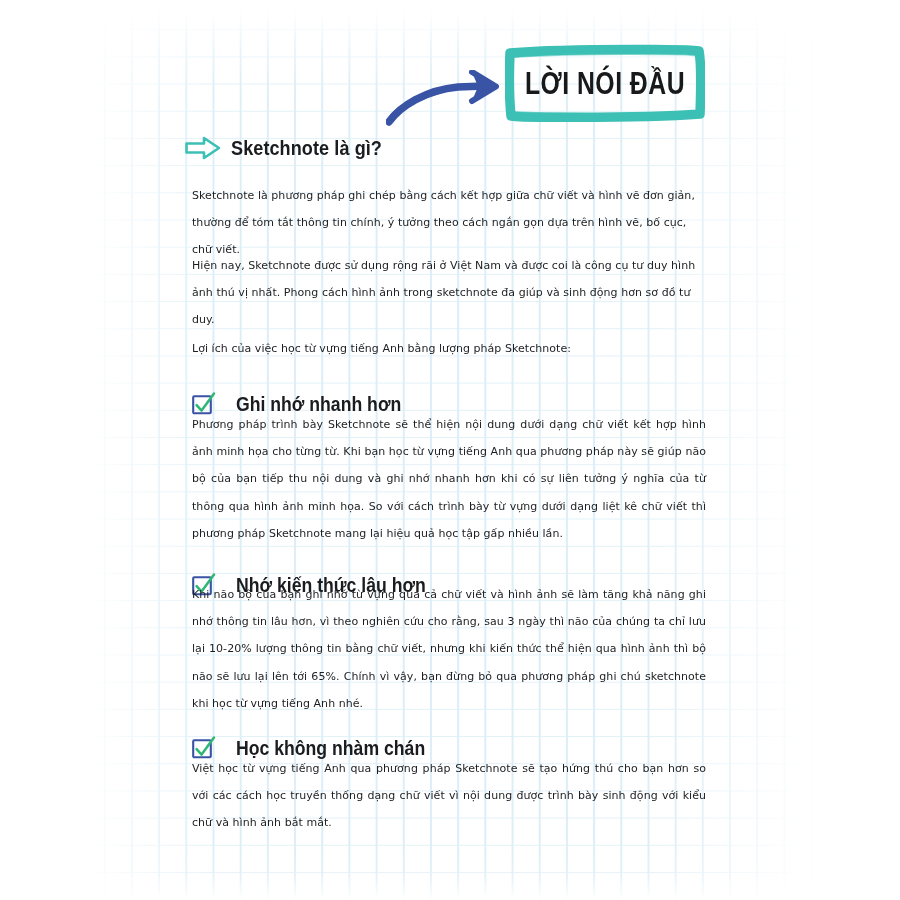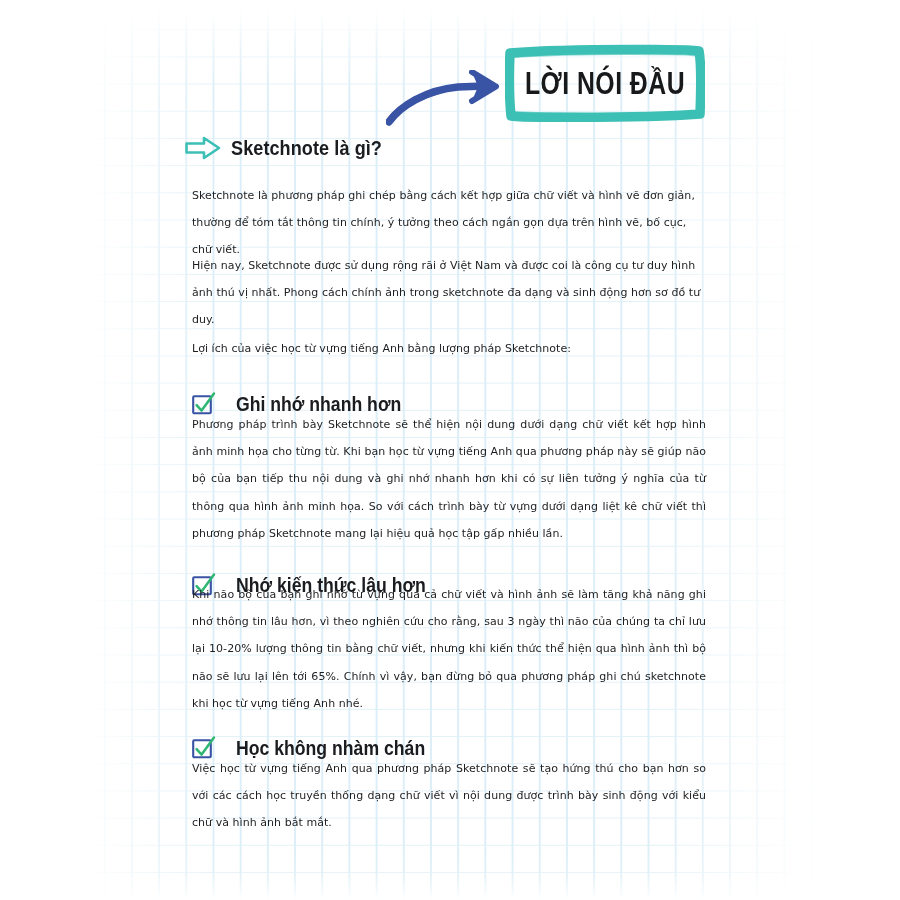--- a/index.html
+++ b/index.html
@@ -188,21 +188,21 @@
 
     <div class="section-head" style="left:184px; top:135px;">
       <svg width="38" height="26" viewBox="0 0 38 26" fill="none">
         <path d="M2.5 8.5 L 20 8.5 L 20 3 L 35 13 L 20 23 L 20 17.5 L 2.5 17.5 Z" stroke="#3cbfb4" stroke-width="2.6" stroke-linejoin="round" fill="none"></path>
       </svg>
       <span class="head-text">Sketchnote là gì?</span>
     </div>
 
     <div class="para plain" style="top:182px;">Sketchnote là phương pháp ghi chép bằng cách kết hợp giữa chữ viết và hình vẽ đơn giản, thường để tóm tắt thông tin chính, ý tưởng theo cách ngắn gọn dựa trên hình vẽ, bố cục, chữ viết.</div>
 
-    <div class="para plain" style="top:252px;">Hiện nay, Sketchnote được sử dụng rộng rãi ở Việt Nam và được coi là công cụ tư duy hình ảnh thú vị nhất. Phong cách chính ảnh trong sketchnote đa dạng và sinh động hơn sơ đồ tư duy.</div>
+    <div class="para plain" style="top:252px;">Hiện nay, Sketchnote được sử dụng rộng rãi ở Việt Nam và được coi là công cụ tư duy hình ảnh thú vị nhất. Phong cách hình ảnh trong sketchnote đa giúp và sinh động hơn sơ đồ tư duy.</div>
 
     <div class="para plain" style="top:335px;">Lợi ích của việc học từ vựng tiếng Anh bằng lượng pháp Sketchnote:</div>
 
     <div class="check-head" style="top:391px;">
       <svg width="26" height="26" viewBox="0 0 26 26" fill="none">
         <rect x="2.2" y="5.2" width="17.6" height="17" rx="1" stroke="#3a54a5" stroke-width="2.1" fill="none"></rect>
         <path d="M5.6 14.2 L 10.6 19.6 L 23 2.6" stroke="#2fb673" stroke-width="2.5" stroke-linecap="round" stroke-linejoin="round" fill="none"></path>
       </svg>
       <span class="check-text">Ghi nhớ nhanh hơn</span>
     </div>
@@ -217,16 +217,16 @@
     </div>
     <div class="para justify" style="top:581px;">Khi não bộ của bạn ghi nhớ từ vựng qua cả chữ viết và hình ảnh sẽ làm tăng khả năng ghi nhớ thông tin lâu hơn, vì theo nghiên cứu cho rằng, sau 3 ngày thì não của chúng ta chỉ lưu lại 10-20% lượng thông tin bằng chữ viết, nhưng khi kiến thức thể hiện qua hình ảnh thì bộ não sẽ lưu lại lên tới 65%. Chính vì vậy, bạn đừng bỏ qua phương pháp ghi chú sketchnote khi học từ vựng tiếng Anh nhé.</div>
 
     <div class="check-head" style="top:735px;">
       <svg width="26" height="26" viewBox="0 0 26 26" fill="none">
         <rect x="2.2" y="5.2" width="17.6" height="17" rx="1" stroke="#3a54a5" stroke-width="2.1" fill="none"></rect>
         <path d="M5.6 14.2 L 10.6 19.6 L 23 2.6" stroke="#2fb673" stroke-width="2.5" stroke-linecap="round" stroke-linejoin="round" fill="none"></path>
       </svg>
       <span class="check-text">Học không nhàm chán</span>
     </div>
-    <div class="para justify" style="top:755px;">Việc học từ vựng tiếng Anh qua phương pháp Sketchnote sẽ tạo hứng thú cho bạn hơn so với các cách học truyền thống dạng chữ viết vì nội dung được trình bày sinh động với kiểu chữ và hình ảnh bắt mắt.</div>
+    <div class="para justify" style="top:755px;">Việt học từ vựng tiếng Anh qua phương pháp Sketchnote sẽ tạo hứng thú cho bạn hơn so với các cách học truyền thống dạng chữ viết vì nội dung được trình bày sinh động với kiểu chữ và hình ảnh bắt mắt.</div>
 
   </div>
 </div>
 
 </body></html>

